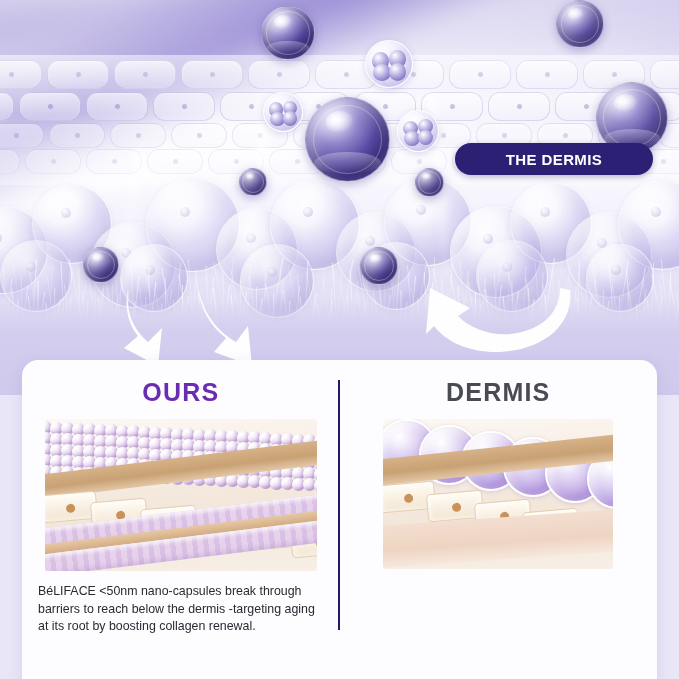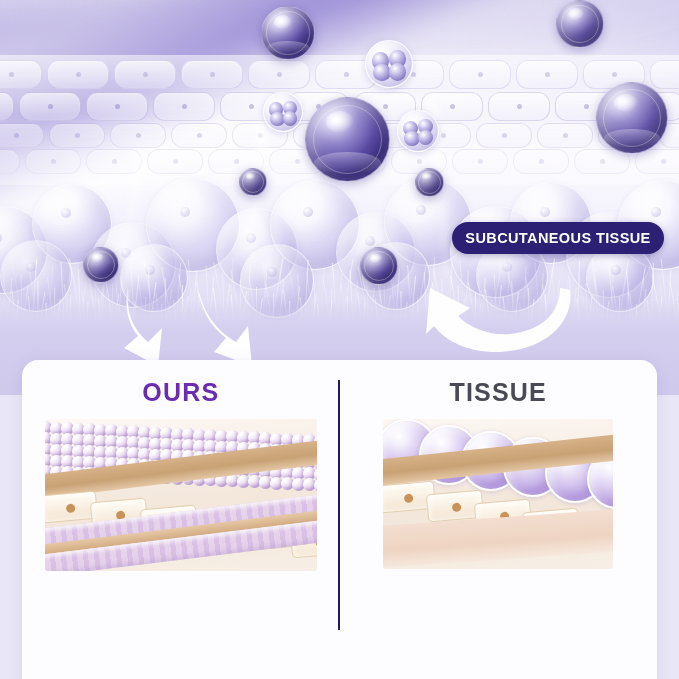--- a/index.html
+++ b/index.html
@@ -561,22 +561,22 @@
     <svg class="arrowsvg" style="left:122px;top:286px;" width="80" height="82" viewBox="0 0 80 82">
       <path d="M6 2 C4 26 10 42 26 56 L40 42 L36 80 L2 62 L16 50 C6 38 2 20 6 2 Z" fill="#ffffff" opacity="0.97"></path>
     </svg>
     <svg class="arrowsvg" style="left:196px;top:286px;" width="86" height="82" viewBox="0 0 86 82">
       <path d="M2 2 C8 28 20 44 40 56 L52 40 L56 80 L18 66 L30 52 C14 40 4 22 2 2 Z" fill="#ffffff" opacity="0.97"></path>
     </svg>
     <svg class="arrowsvg" style="left:424px;top:272px;" width="150" height="86" viewBox="0 0 150 86">
       <path d="M146 18 C150 52 120 78 76 80 C46 81 22 70 10 54 L2 62 L6 16 L46 36 L34 44 C46 56 66 64 86 62 C116 59 136 42 136 16 Z" fill="#ffffff" opacity="0.97"></path>
     </svg>
 
-    <div class="badge" style="left:452px;top:222px;width:212px;height:32px;font-size:14.5px;">
-      <span>SUBCUTANEOUS TISSUE</span>
+    <div class="badge" style="left:455px;top:143px;width:198px;height:32px;font-size:15px;">
+      <span>THE DERMIS</span>
     </div>
   </div>
 
   <div class="card">
     <div class="cardinner">
 
       <div class="col">
         <div class="coltitle" style="color:#6a2cb0">OURS</div>
         <div class="thumb">
           <div class="skinart" id="oursart">
@@ -715,24 +715,25 @@
               <div class="fibroblast" style="left: 46px; top: 81px; transform: rotate(-5deg);"></div>
               <div class="fibroblast" style="left: 96px; top: 88px; transform: rotate(-5deg);"></div>
               <div class="fibroblast" style="left: 146px; top: 95px; transform: rotate(-5deg);"></div>
               <div class="fibroblast" style="left: 196px; top: 102px; transform: rotate(-5deg);"></div>
               <div class="fibroblast" style="left: 246px; top: 109px; transform: rotate(-5deg);"></div>
               <div class="pinkrow" style="top: 112px; transform: rotate(-7deg);"></div>
               <div class="dermband" style="top: 128px; height: 10px; transform: rotate(-7deg); background: linear-gradient(rgb(230, 200, 166), rgb(211, 172, 130));"></div>
               <div class="pinkrow" style="top: 138px; transform: rotate(-7deg);"></div>
             </div>
         </div>
+        <div class="caption">BéLIFACE &lt;50nm nano-capsules break through barriers to reach below the dermis -targeting aging at its root by boosting collagen renewal.</div>
       </div>
 
       <div class="col">
-        <div class="coltitle" style="color:#4a4a55">TISSUE</div>
+        <div class="coltitle" style="color:#4a4a55">DERMIS</div>
         <div class="thumb r">
           <div class="skinart" id="othersart">
               <div class="bigball" style="left: -6px; top: 0px;"></div>
               <div class="bigball" style="left: 36px; top: 6px;"></div>
               <div class="bigball" style="left: 78px; top: 12px;"></div>
               <div class="bigball" style="left: 120px; top: 18px;"></div>
               <div class="bigball" style="left: 162px; top: 24px;"></div>
               <div class="bigball" style="left: 204px; top: 30px;"></div>
               <div class="dermband" style="top: 42px; transform: rotate(-6deg); height: 26px;"></div>
               <div class="fibroblast" style="left: -4px; top: 64px; transform: rotate(-5deg);"></div>

